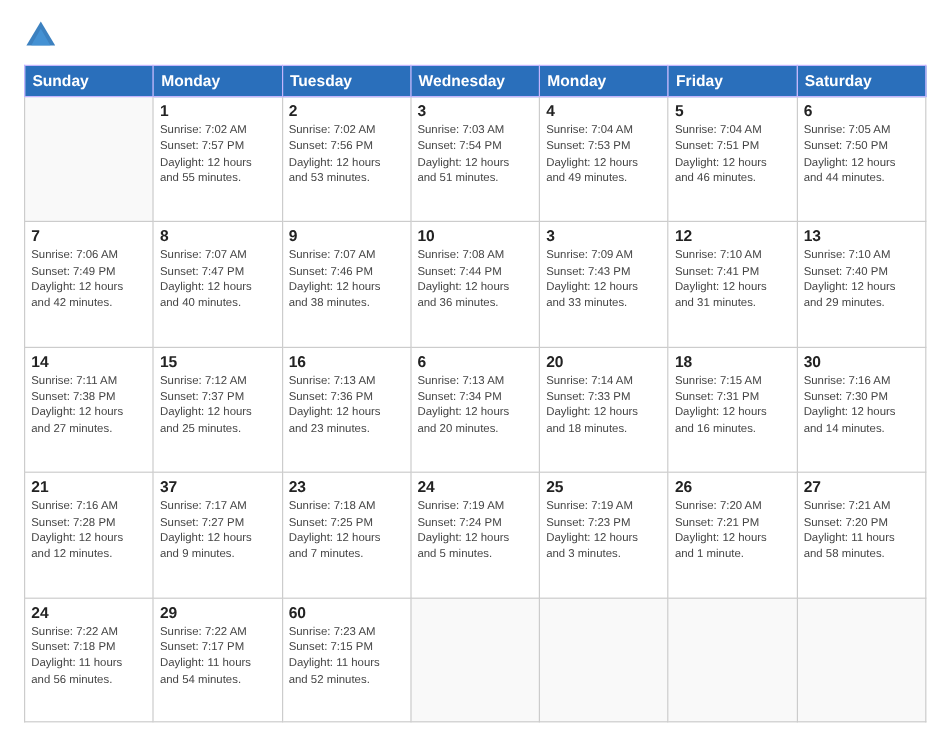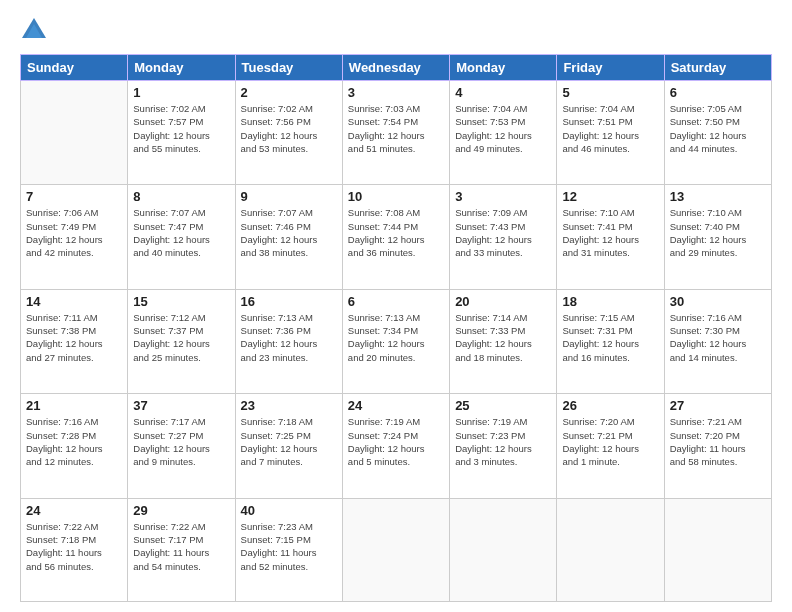--- a/index.html
+++ b/index.html
@@ -257,21 +257,21 @@
         <tr class="last-row">
           <td>
             <span class="day-num">24</span>
             <div class="day-info">Sunrise: 7:22 AM<br>Sunset: 7:18 PM<br>Daylight: 11 hours<br>and 56 minutes.</div>
           </td>
           <td>
             <span class="day-num">29</span>
             <div class="day-info">Sunrise: 7:22 AM<br>Sunset: 7:17 PM<br>Daylight: 11 hours<br>and 54 minutes.</div>
           </td>
           <td>
-            <span class="day-num">40</span>
+            <span class="day-num">60</span>
             <div class="day-info">Sunrise: 7:23 AM<br>Sunset: 7:15 PM<br>Daylight: 11 hours<br>and 52 minutes.</div>
           </td>
           <td class="empty-cell"></td>
           <td class="empty-cell"></td>
           <td class="empty-cell"></td>
           <td class="empty-cell"></td>
         </tr>
       </tbody>
   </table>
 </div>

